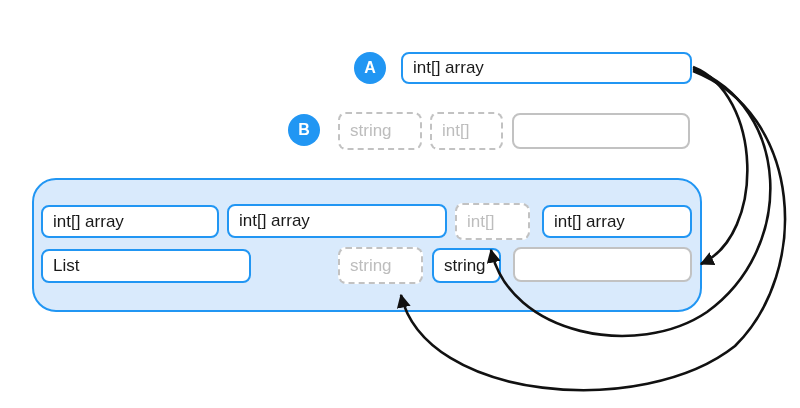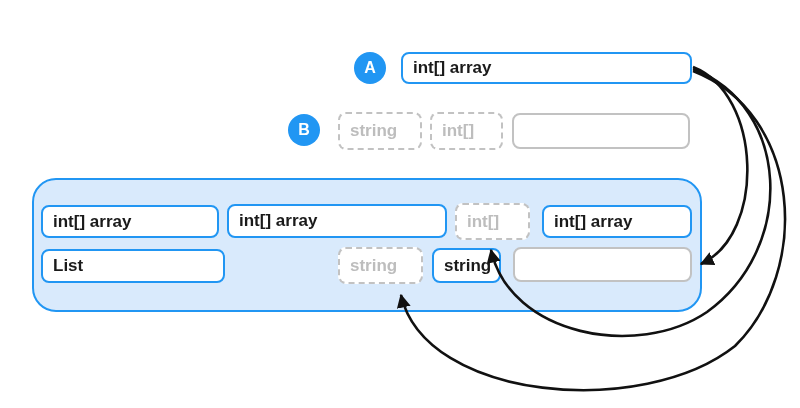--- a/index.html
+++ b/index.html
@@ -24,21 +24,20 @@
     box-sizing:border-box;
     background:#ffffff;
     border:2px solid var(--accent, #2196F3);
     border-radius:8px;
     font-size:17px;
     color:var(--text-dark, #1a1a1a);
     display:flex; align-items:center;
     padding:0 10px;
     white-space:nowrap;
     overflow:hidden;
-    font-weight:bold;
   }
   .box.dashed {
     border:2px dashed var(--border-gray, #c2c2c2);
     color:var(--text-gray, #bdbdbd);
   }
   .box.gray {
     border:2px solid var(--border-gray, #c2c2c2);
   }
   .container-panel {
     position:absolute;
@@ -70,21 +69,21 @@
   <div class="box dashed" style="left:430px; top:112px; width:73px; height:38px;">int[]</div>
   <div class="box gray" style="left:512px; top:113px; width:178px; height:36px;"></div>
 
   <div class="container-panel" style="left:32px; top:178px; width:670px; height:134px;"></div>
 
   <div class="box" style="left:41px; top:205px; width:178px; height:33px;">int[] array</div>
   <div class="box" style="left:227px; top:204px; width:220px; height:34px;">int[] array</div>
   <div class="box dashed" style="left:455px; top:203px; width:75px; height:37px;">int[]</div>
   <div class="box" style="left:542px; top:205px; width:150px; height:33px;">int[] array</div>
 
-  <div class="box" style="left:41px; top:249px; width:184px; height:34px;">List</div>
+  <div class="box" style="left:41px; top:249px; width:210px; height:34px;">List</div>
   <div class="box dashed" style="left:338px; top:247px; width:85px; height:37px;">string</div>
   <div class="box" style="left:432px; top:248px; width:69px; height:35px;">string</div>
   <div class="box gray" style="left:513px; top:247px; width:179px; height:35px;"></div>
 
   <svg class="arrows" width="800" height="408" viewBox="0 0 800 408">
     <defs>
       <marker id="ah" viewBox="0 0 10 10" refX="9" refY="5" markerWidth="14" markerHeight="14" markerUnits="userSpaceOnUse" orient="auto">
         <path d="M0,0 L10,5 L0,10 z" fill="#111111"></path>
       </marker>
     </defs>

